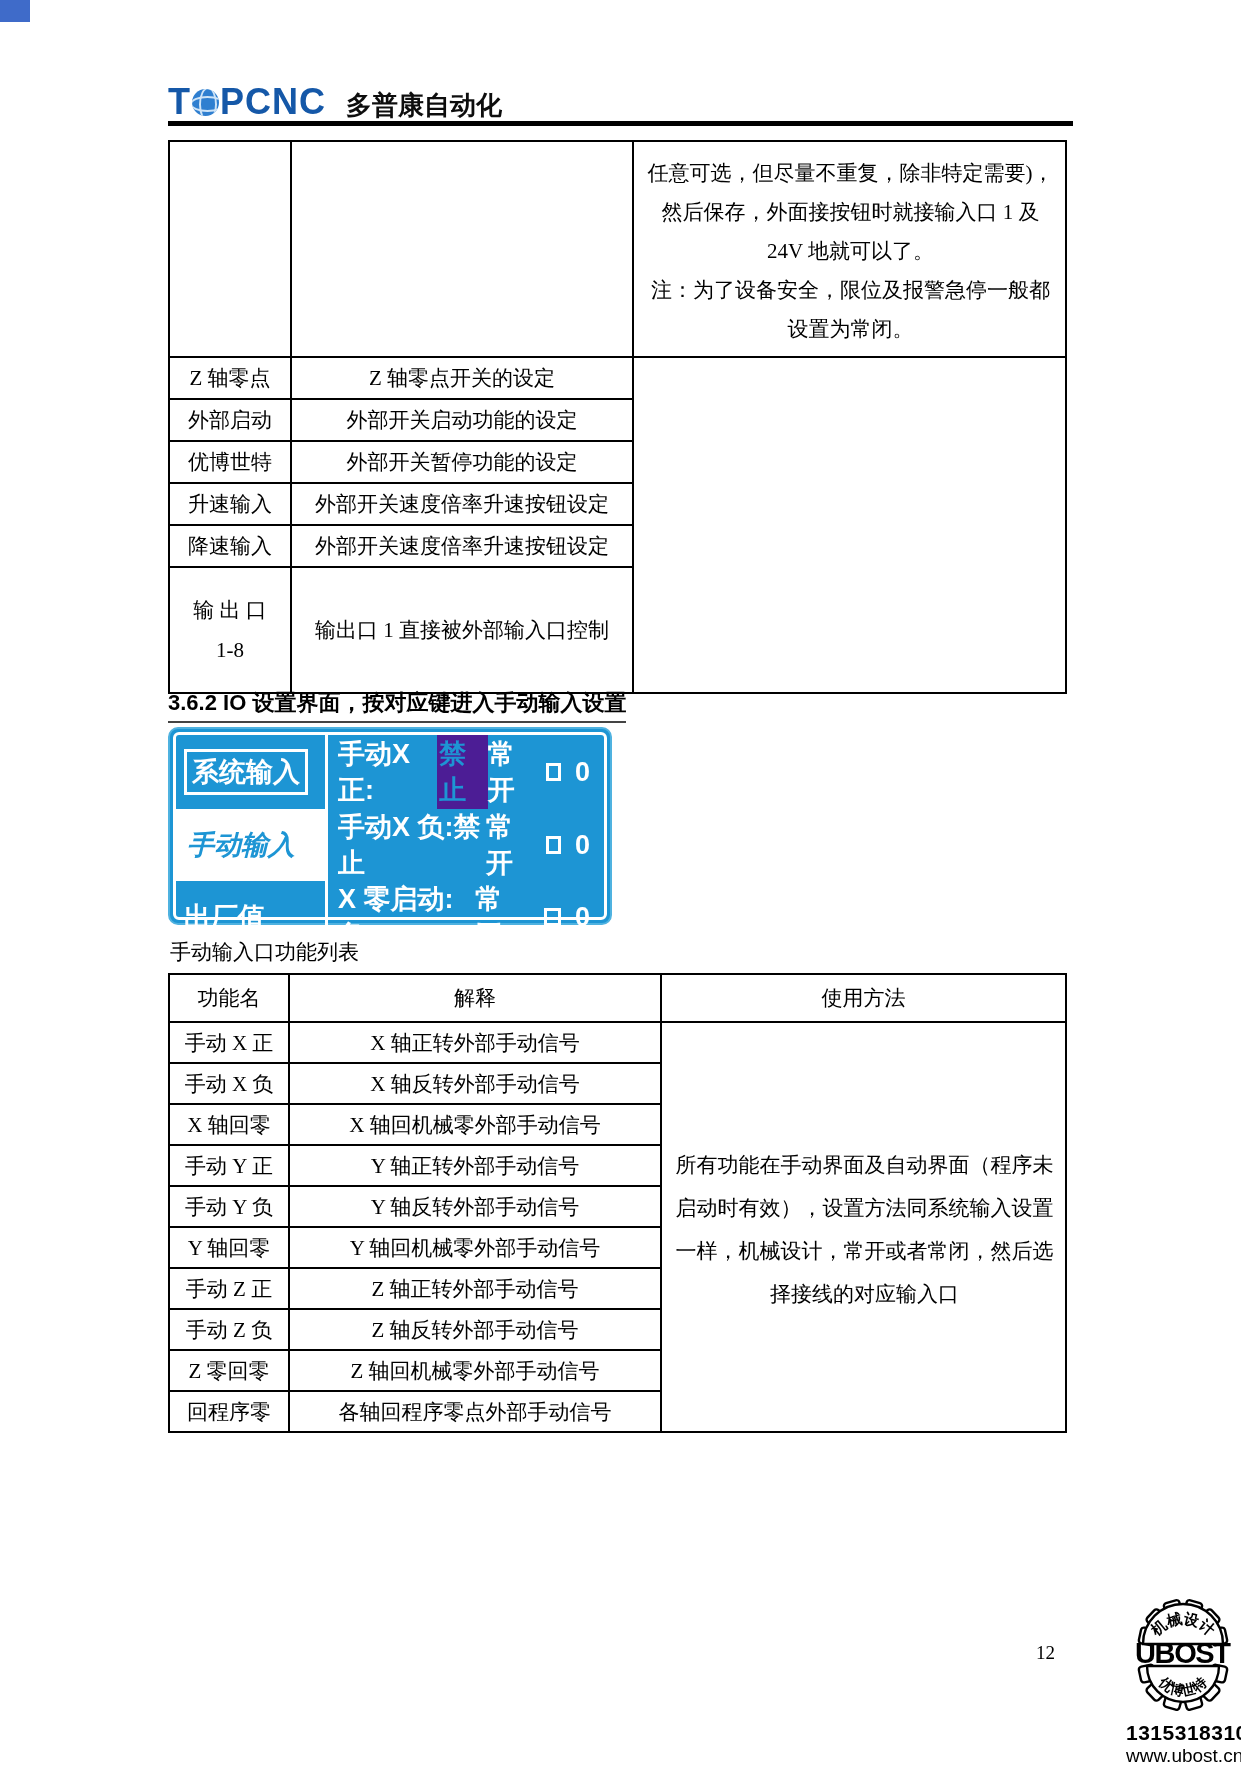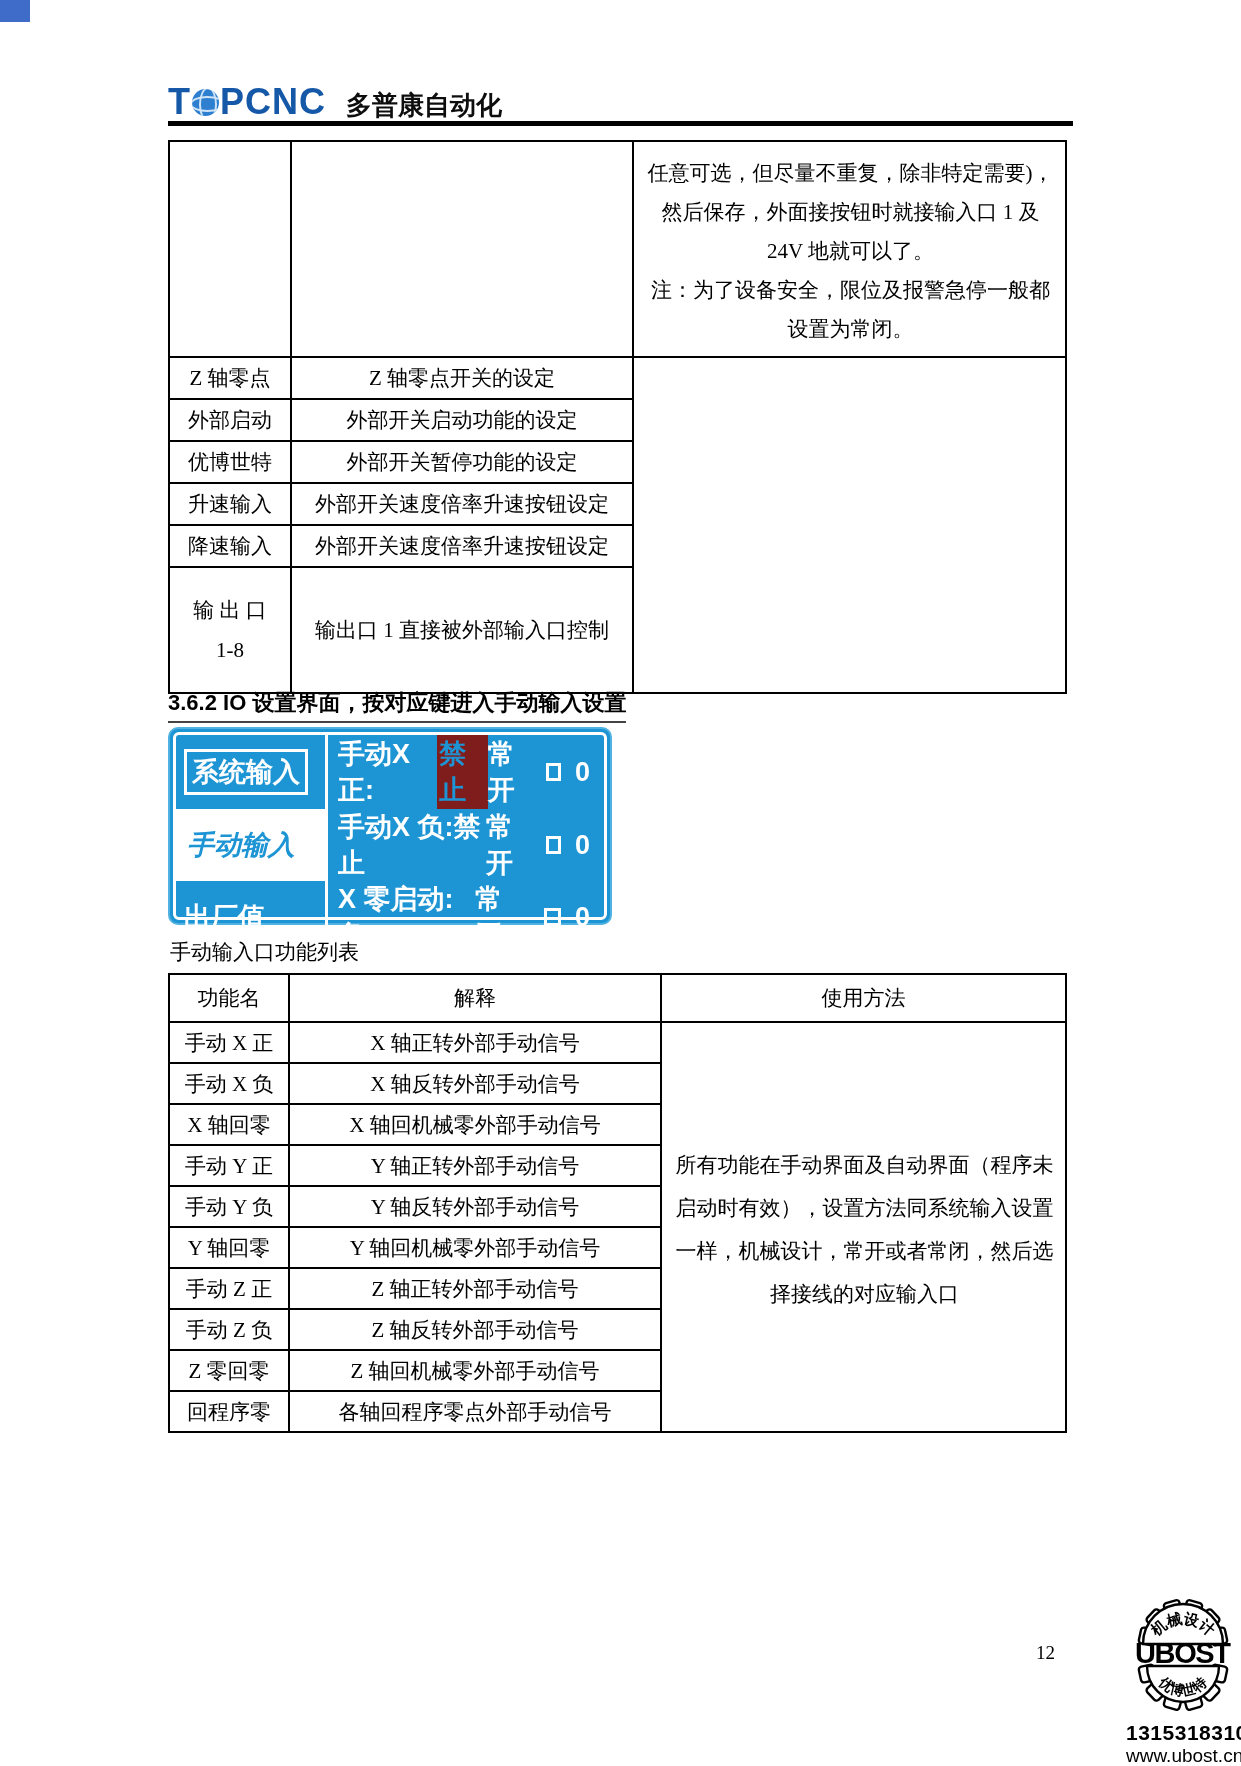--- a/index.html
+++ b/index.html
@@ -43,21 +43,21 @@
 
   
   .lcd { left:168px; top:727px; width:444px; height:198px; background:#1d95d4; border:2px solid #4fb2e0; border-radius:10px; padding:3px; }
   .lcd-inner { width:100%; height:100%; border:3px solid #fff; border-radius:6px; display:grid; grid-template-columns:152px 1fr; grid-template-rows:1fr 1fr 1fr 1fr; font-family:"Liberation Sans","DejaVu Sans",sans-serif; font-weight:bold; color:#fff; font-size:27px; }
   .lcd-cell { display:flex; align-items:center; }
   .menu-cell { border-right:3px solid #fff; padding-left:8px; }
   .menu-box { border:3px solid #fff; padding:2px 5px; }
   .menu-selected { background:#fff; color:#1d95d4; border-right:3px solid #fff; padding-left:11px;font-style:italic; }
   .row-cell { padding-left:10px; }
   .sep-top { border-top:3px solid #fff;justify-content:center; }
-  .hl { background:#7f1d1d; color:#1d95d4; padding:1px 2px; }
+  .hl { background:#4c1d95; color:#1d95d4; padding:1px 2px; }
   .rgroup { margin-left:auto; display:flex; align-items:center; padding-right:14px; }
   .rgroup .mode { margin-right:18px; }
   .sq { width:18px; height:18px; border:3.5px solid #fff; display:inline-block; margin-right:14px; }
   .status-cell { padding-left:10px; }
   .pageind { margin-left:auto; padding-right:14px;margin-top:40px; }
 
   .caption { left:170px; top:938px; font-size:21px; }
 
   
   .pageno { left:1036px; top:1642px; font-size:19px; }

